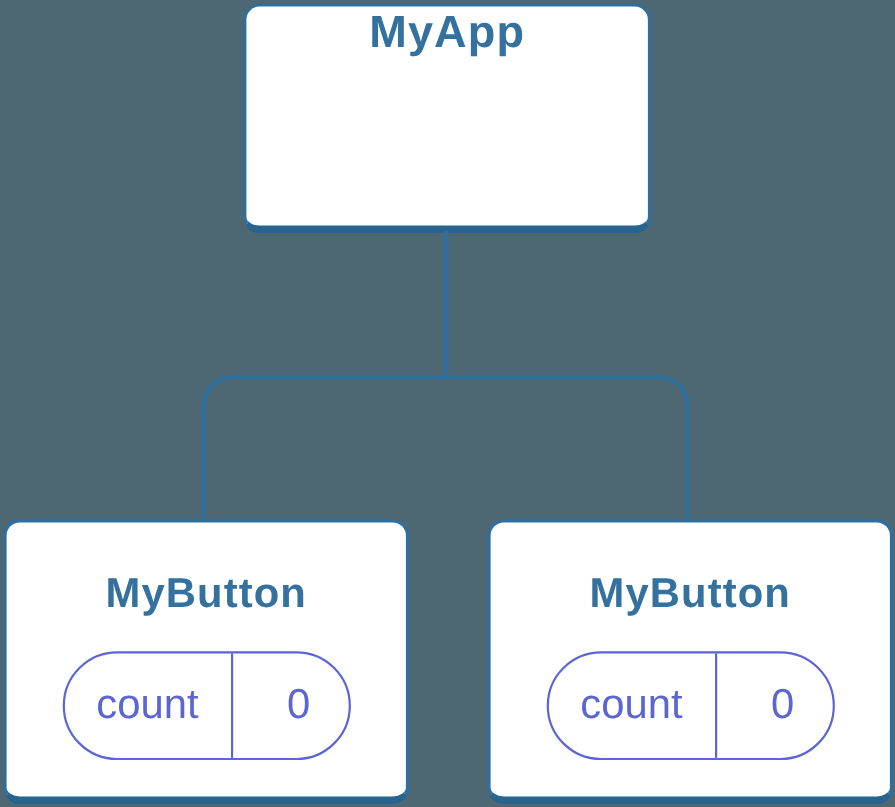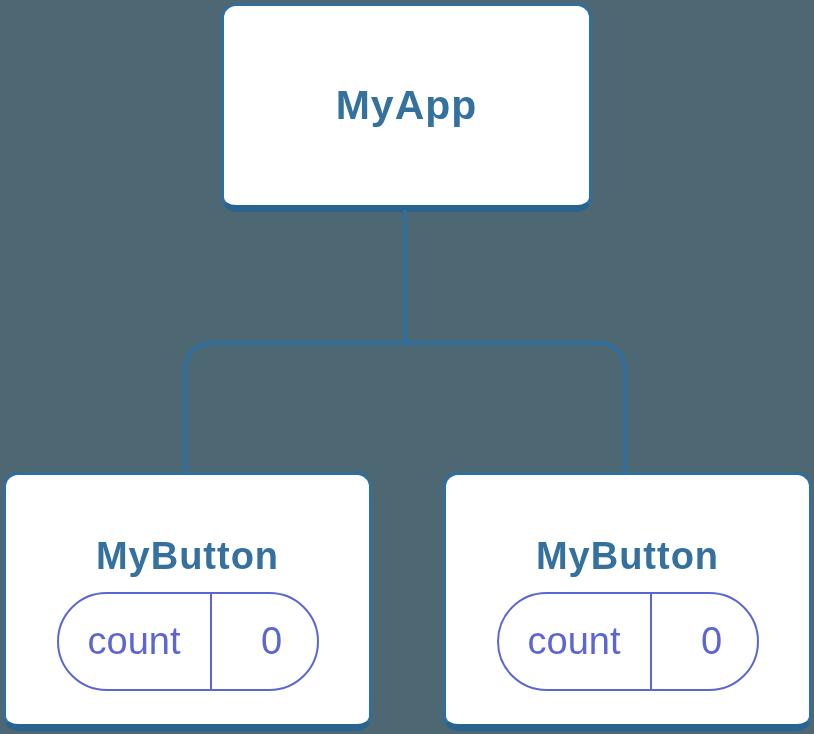--- a/index.html
+++ b/index.html
@@ -23,21 +23,21 @@
     border: 3px solid var(--line, #2f6e9d);
     border-bottom: 7px solid var(--line-dark, #28648f);
     border-radius: 15px;
   }
   .node-root {
     left: 221px;
     top: 3px;
     width: 371px;
     height: 209px;
     display: flex;
-    align-items: center;
+    align-items: flex-start;
     justify-content: center;
   }
   .node-child {
     top: 472px;
     width: 369px;
     height: 259px;
   }
   .node-child-left  { left: 3px; }
   .node-child-right { left: 443px; }
 
@@ -47,21 +47,21 @@
     letter-spacing: 1px;
     white-space: nowrap;
   }
   .node-root .node-title {
     font-size: 41px;
   }
   .node-child .node-title {
     position: absolute;
     left: 0;
     right: 0;
-    top: 60px;
+    top: 44px;
     text-align: center;
     font-size: 38px;
   }
 
   
   .stem {
     position: absolute;
     left: 403px;
     top: 210px;
     width: 4px;

